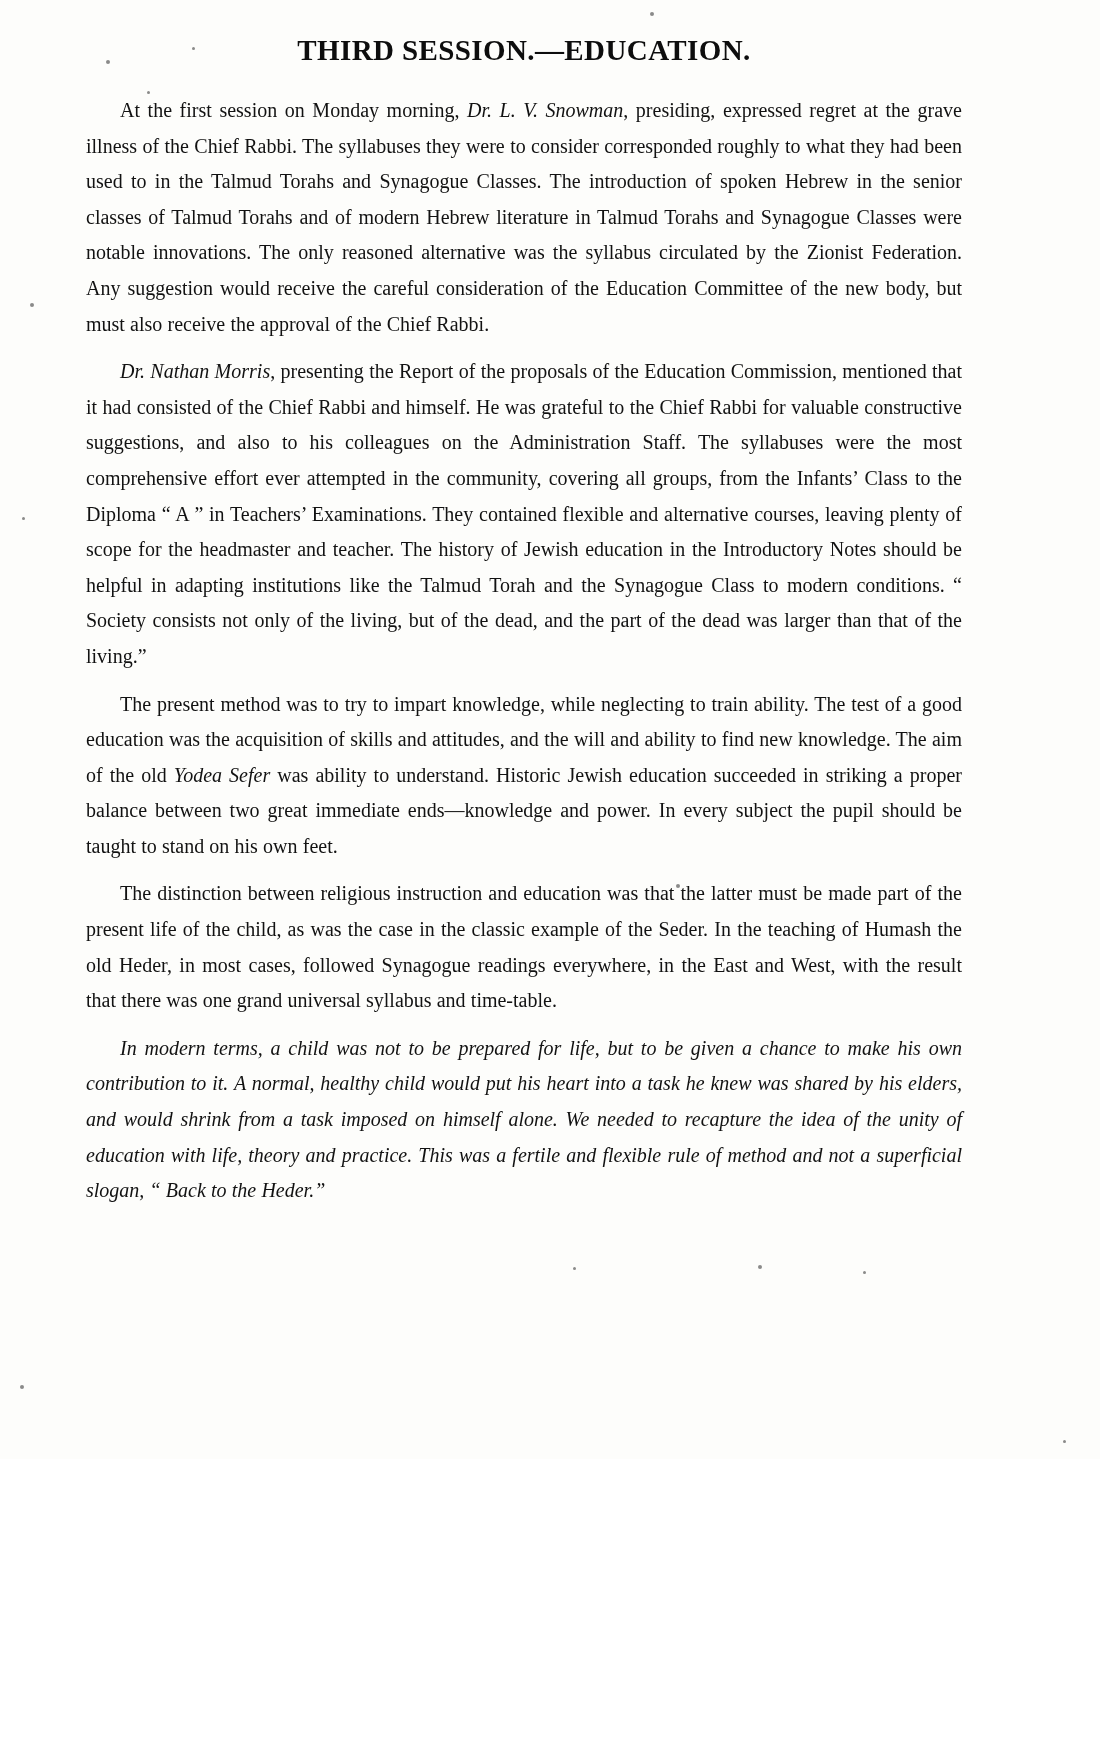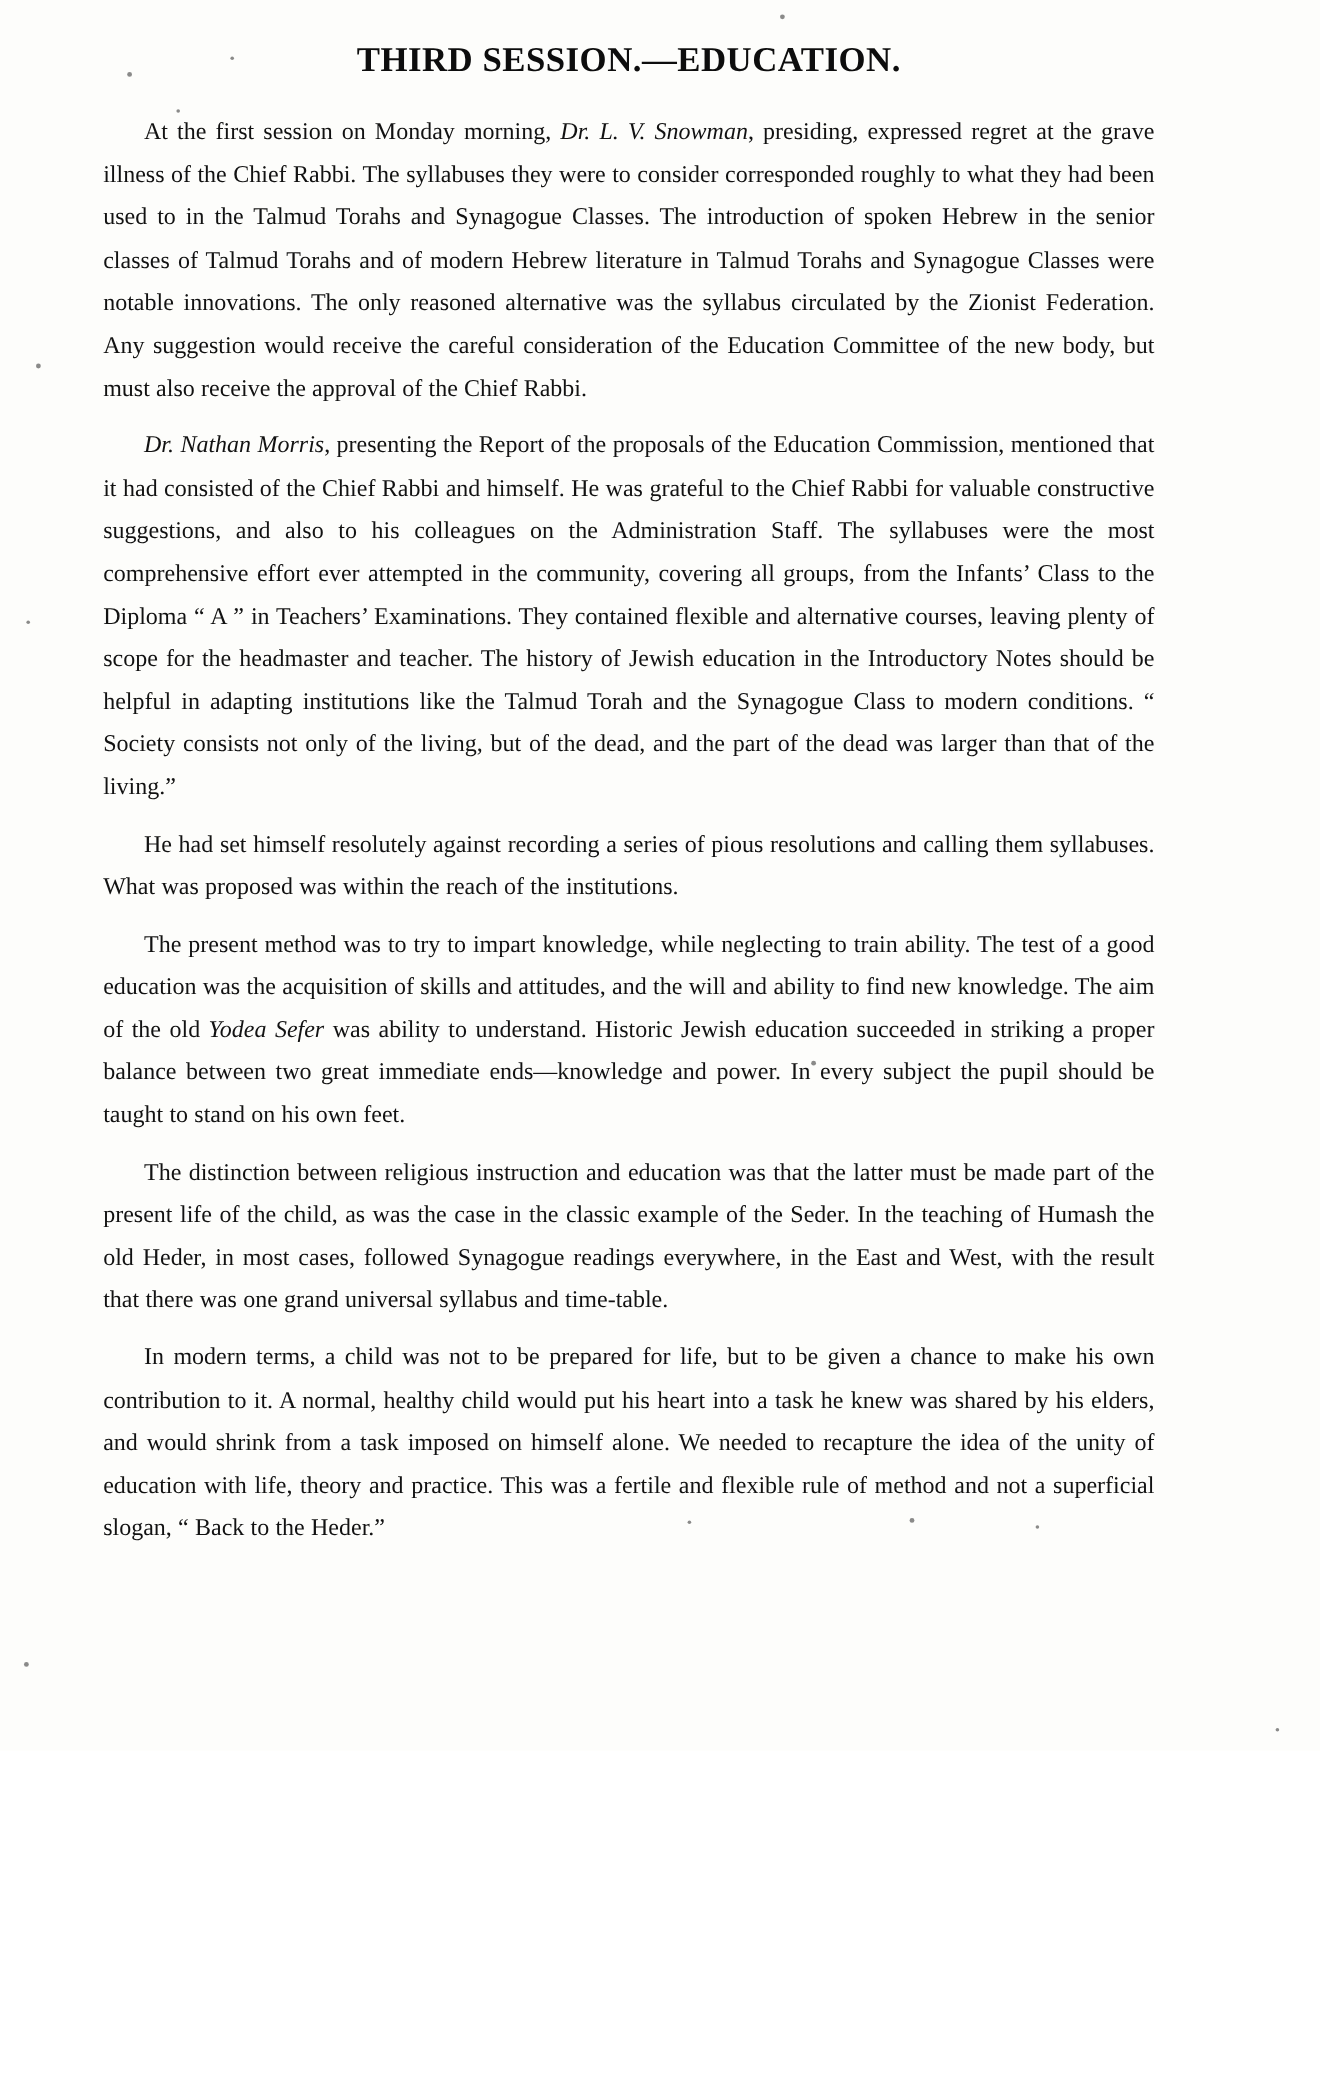--- a/index.html
+++ b/index.html
@@ -45,21 +45,21 @@
   p.para {
     margin: 0 0 12px 0;
     text-align: justify;
     text-justify: inter-word;
     font-size: 20px;
     line-height: 35.6px;
     text-indent: 34px;
     color: #121212;
     word-spacing: .2px;
   }
-  p.para:last-of-type { margin-bottom: 0; }
+  p.para:last-of-type { margin-bottom: 0; font-style: italic; }
   .it { font-style: italic; }
   .page-number {
     position: absolute;
     left: 0;
     right: 0;
     top: 1655px;
     text-align: center;
     font-size: 23px;
     font-weight: normal;
     color: #14532d;
@@ -83,21 +83,20 @@
   <div class="speck" style="left:863px; top:1271px; width:3px; height:3px;"></div>
   <div class="speck" style="left:745px; top:1702px; width:4px; height:4px;"></div>
   <div class="speck" style="left:1063px; top:1440px; width:3px; height:3px;"></div>
 
   <div class="content">
 
     <h1 class="page-title">THIRD SESSION.—EDUCATION.</h1>
 
     <p class="para"><span>At the first session on Monday morning, </span><span class="it">Dr. L. V. Snowman</span><span>, presiding, expressed regret at the grave illness of the Chief Rabbi.  The syllabuses they were to consider corresponded roughly to what they had been used to in the Talmud Torahs and Synagogue Classes.  The introduction of spoken Hebrew in the senior classes of Talmud Torahs and of modern Hebrew literature in Talmud Torahs and Synagogue Classes were notable innovations.  The only reasoned alternative was the syllabus circulated by the Zionist Federation.  Any suggestion would receive the careful consideration of the Education Committee of the new body, but must also receive the approval of the Chief Rabbi.</span></p>
     <p class="para"><span class="it">Dr. Nathan Morris</span><span>, presenting the Report of the proposals of the Education Commission, mentioned that it had consisted of the Chief Rabbi and himself.  He was grateful to the Chief Rabbi for valuable constructive suggestions, and also to his colleagues on the Administration Staff.  The syllabuses were the most comprehensive effort ever attempted in the community, covering all groups, from the Infants’ Class to the Diploma “ A ” in Teachers’ Examinations.  They contained flexible and alternative courses, leaving plenty of scope for the headmaster and teacher.  The history of Jewish education in the Introductory Notes should be helpful in adapting institutions like the Talmud Torah and the Synagogue Class to modern conditions.  “ Society consists not only of the living, but of the dead, and the part of the dead was larger than that of the living.”</span></p>
-    <p class="para"><span>He had set himself resolutely against recording a series of pious resolutions and calling them syllabuses.  What was proposed was within the reach of the institutions.</span></p>
     <p class="para"><span>The present method was to try to impart knowledge, while neglecting to train ability.  The test of a good education was the acquisition of skills and attitudes, and the will and ability to find new knowledge.  The aim of the old </span><span class="it">Yodea Sefer</span><span> was ability to understand.  Historic Jewish education succeeded in striking a proper balance between two great immediate ends—knowledge and power.  In every subject the pupil should be taught to stand on his own feet.</span></p>
     <p class="para"><span>The distinction between religious instruction and education was that the latter must be made part of the present life of the child, as was the case in the classic example of the Seder.  In the teaching of Humash the old Heder, in most cases, followed Synagogue readings everywhere, in the East and West, with the result that there was one grand universal syllabus and time-table.</span></p>
     <p class="para"><span>In modern terms, a child was not to be prepared for life, but to be given a chance to make his own contribution to it.  A normal, healthy child would put his heart into a task he knew was shared by his elders, and would shrink from a task imposed on himself alone. We needed to recapture the idea of the unity of education with life, theory and practice.  This was a fertile and flexible rule of method and not a superficial slogan, “ Back to the Heder.”</span></p>
 
   </div>
 
   <div class="page-number">32</div>
 
 </div>
 

